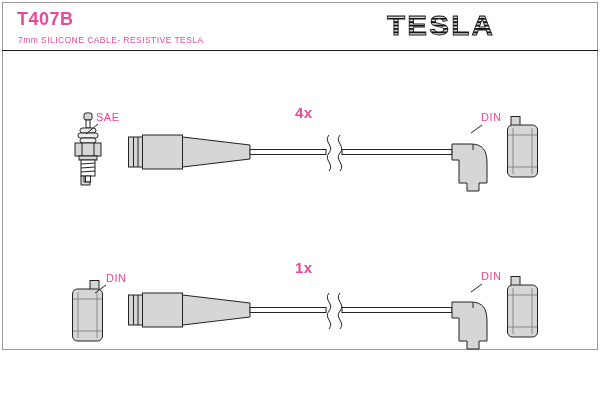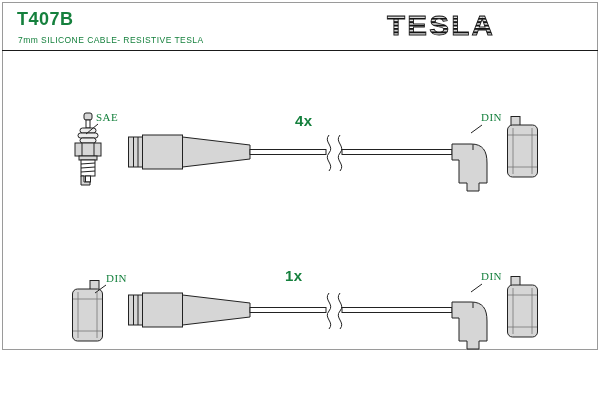--- a/index.html
+++ b/index.html
@@ -1,24 +1,24 @@
 <!DOCTYPE html>
 <html><head>
 <meta charset="utf-8">
 <style>
   html,body{margin:0;padding:0;background:#fff;}
   .page{position:relative;width:600px;height:352px;background:#fff;
-        font-family:"Liberation Sans",sans-serif;color:#15803d;overflow:hidden;}
+        font-family:"Liberation Sans",sans-serif;color:#ec4899;overflow:hidden;}
   .frame{position:absolute;inset:2px;border:1px solid #9a9a9a;pointer-events:none;}
   .part-number{position:absolute;left:17px;top:9px;font-size:18px;font-weight:700;letter-spacing:.5px;}
   .subtitle{position:absolute;left:18px;top:35px;font-size:8.5px;letter-spacing:.45px;}
   .brand{position:absolute;left:386px;top:11px;}
   .divider{position:absolute;left:2px;right:2px;top:50px;border-top:1px solid #1a1a1a;height:0;}
-  .label{position:absolute;font-size:11px;letter-spacing:.5px;font-family:Liberation Serif, serif;}
-  .qty{position:absolute;font-size:15px;font-weight:600;letter-spacing:.5px;margin-top:8px;}
+  .label{position:absolute;font-size:11px;letter-spacing:.5px;}
+  .qty{position:absolute;font-size:15px;font-weight:600;letter-spacing:.5px;}
   .plug,.assembly,.terminal,.pointer{position:absolute;}
   .mirror{transform:scaleX(-1);}
 </style>
 </head>
 <body>
 
 <div class="page">
   <div class="frame"></div>
 
   <div class="part-number">T407B</div>
@@ -101,21 +101,21 @@
       <line x1="2" y1="19" x2="31" y2="19" stroke="#777" stroke-width="0.8"></line>
       <line x1="2" y1="51" x2="31" y2="51" stroke="#777" stroke-width="0.8"></line>
     </g>
   </svg>
 
   <div class="label" style="left:106px;top:272px">DIN</div>
   <svg class="pointer" style="left:94px;top:284px" width="20" height="14">
     <line x1="12" y1="1" x2="1" y2="9" stroke="#222" stroke-width="1"></line>
   </svg>
 
-  <div class="qty" style="left:285px;top:259px">1x</div>
+  <div class="qty" style="left:295px;top:259px">1x</div>
 
   <svg class="assembly" style="left:128px;top:278px" width="366" height="84" viewBox="0 0 366 84">
     <g stroke="#222" stroke-width="1">
       <rect x="0.5" y="17" width="14" height="30" fill="#d6d6d6"></rect>
       <line x1="5.5" y1="17" x2="5.5" y2="47"></line>
       <line x1="10" y1="17" x2="10" y2="47"></line>
       <rect x="14.5" y="15" width="40" height="34" fill="#d6d6d6"></rect>
       <path d="M54.5,17 L122,25 L122,39 L54.5,47 Z" fill="#d6d6d6"></path>
       <rect x="122" y="29.5" width="76" height="5" fill="#fff"></rect>
       <rect x="214" y="29.5" width="110" height="5" fill="#fff"></rect>

